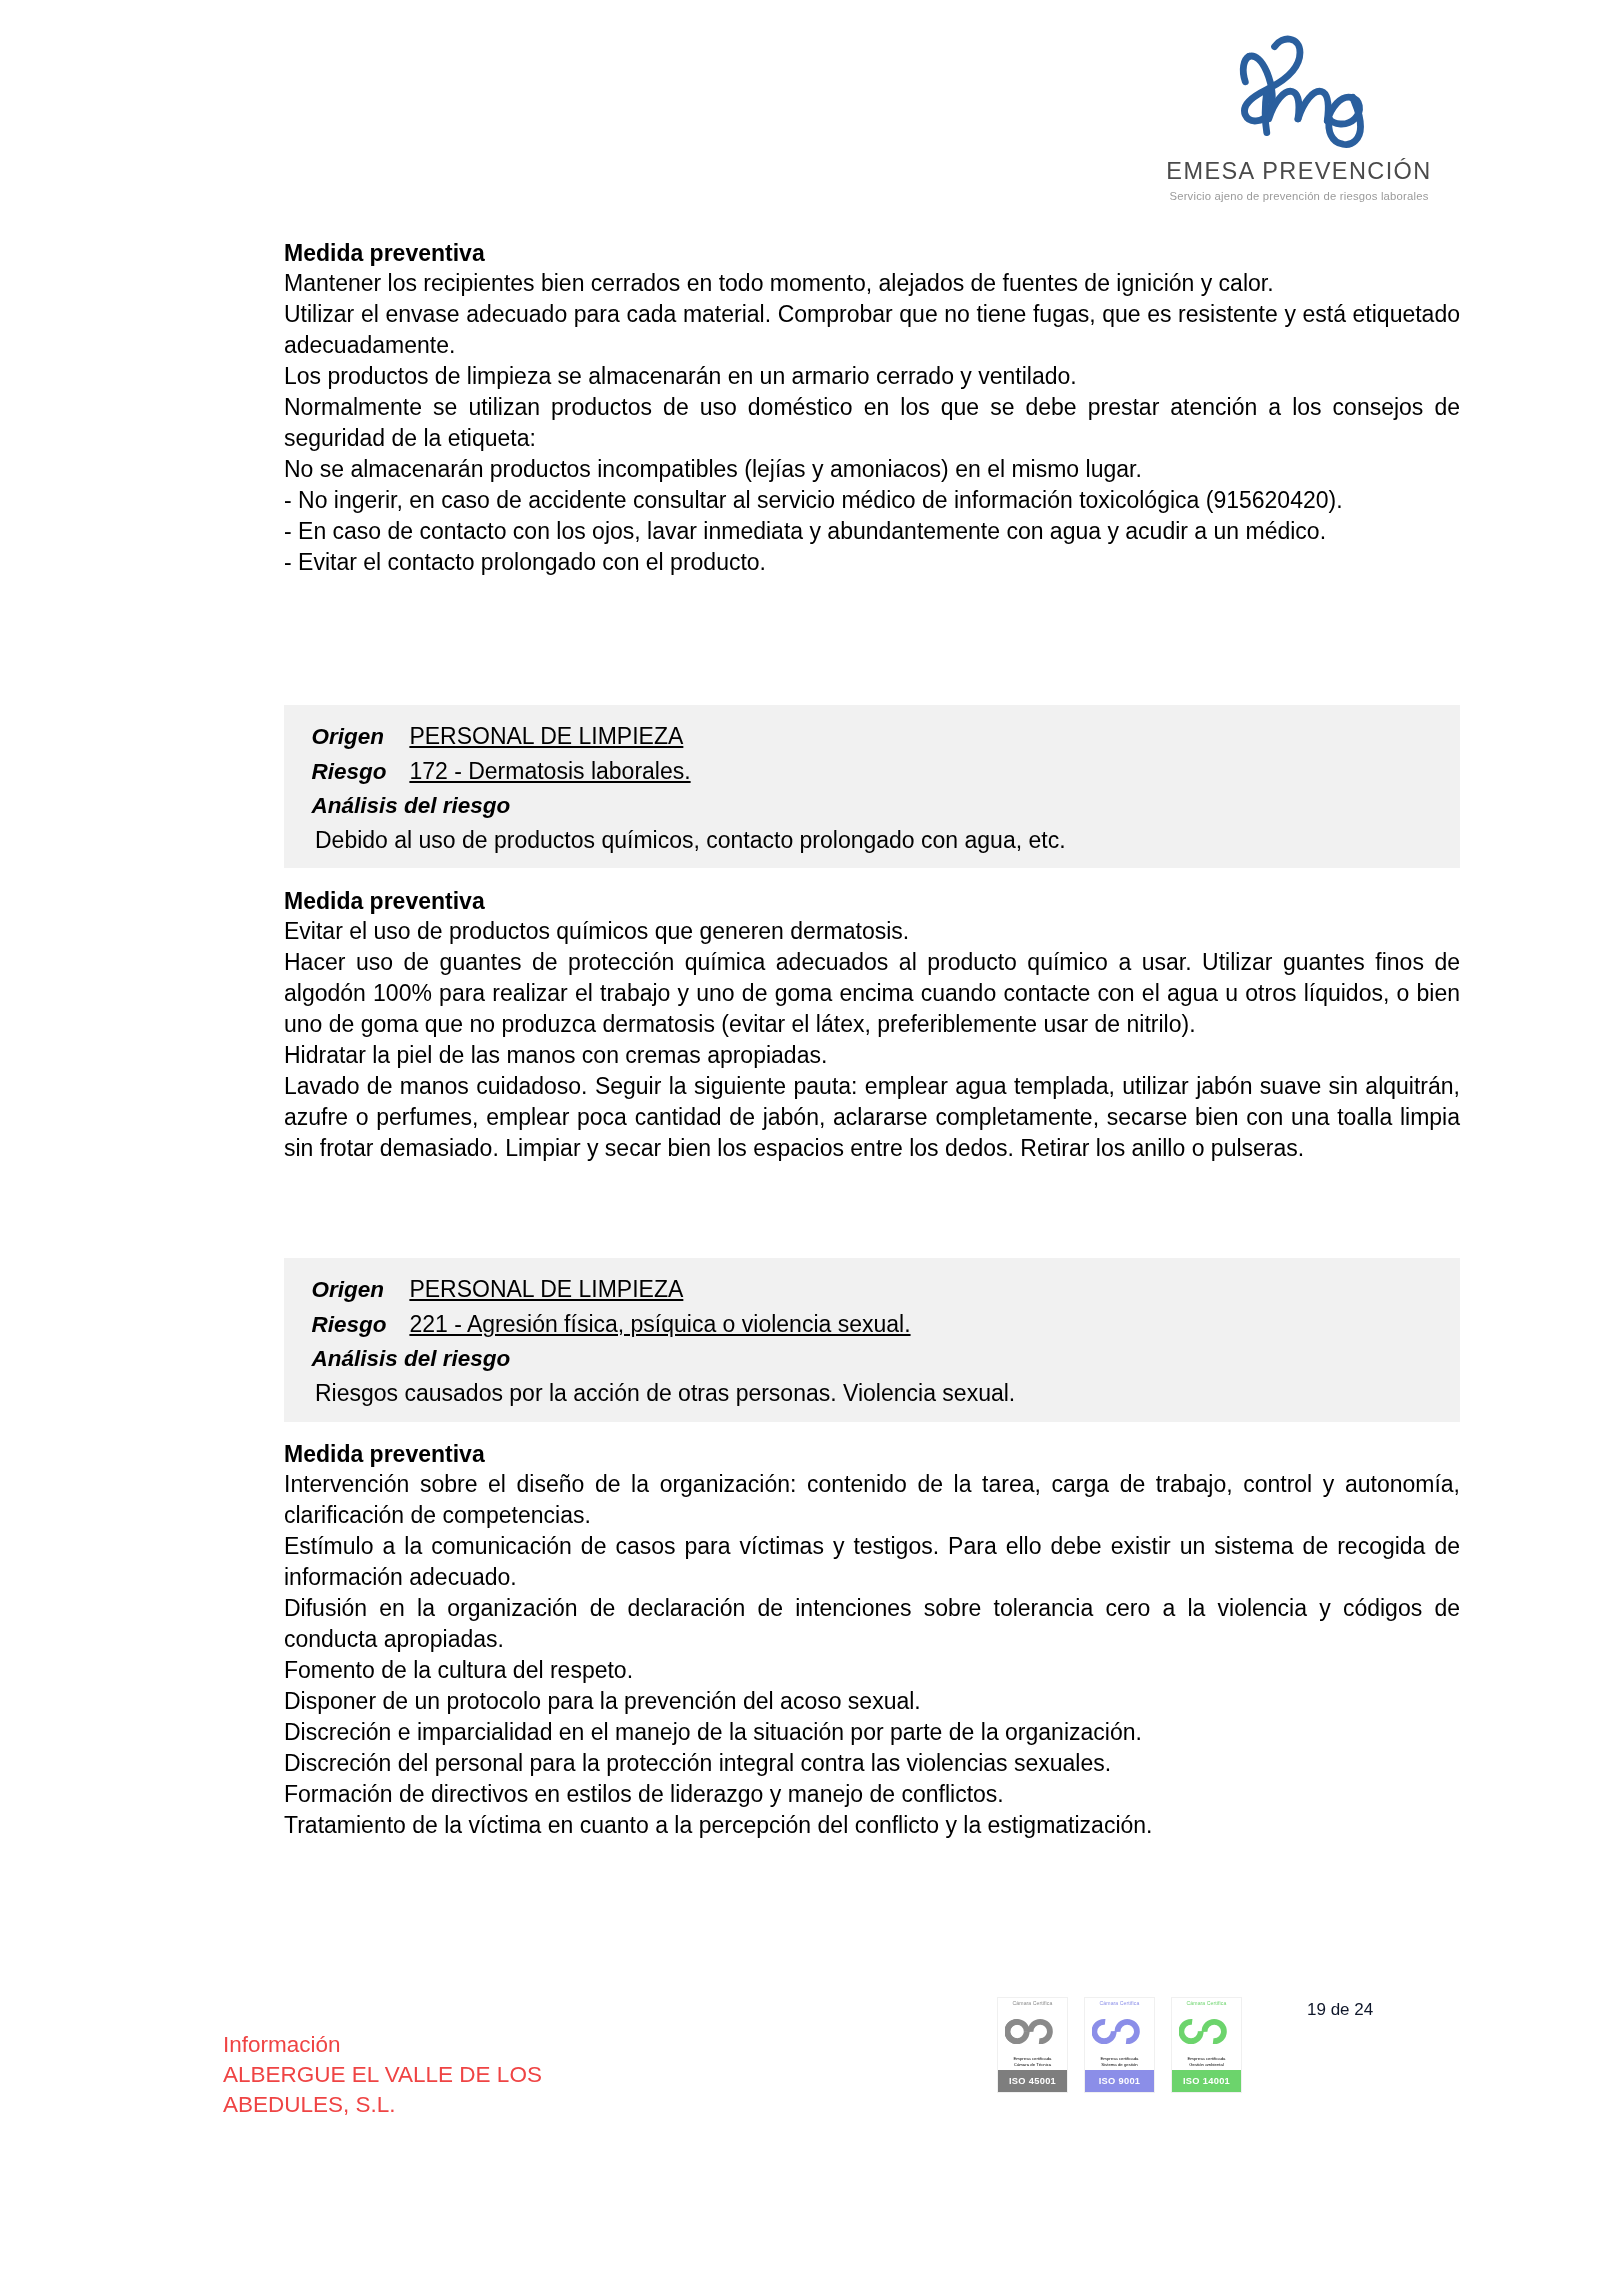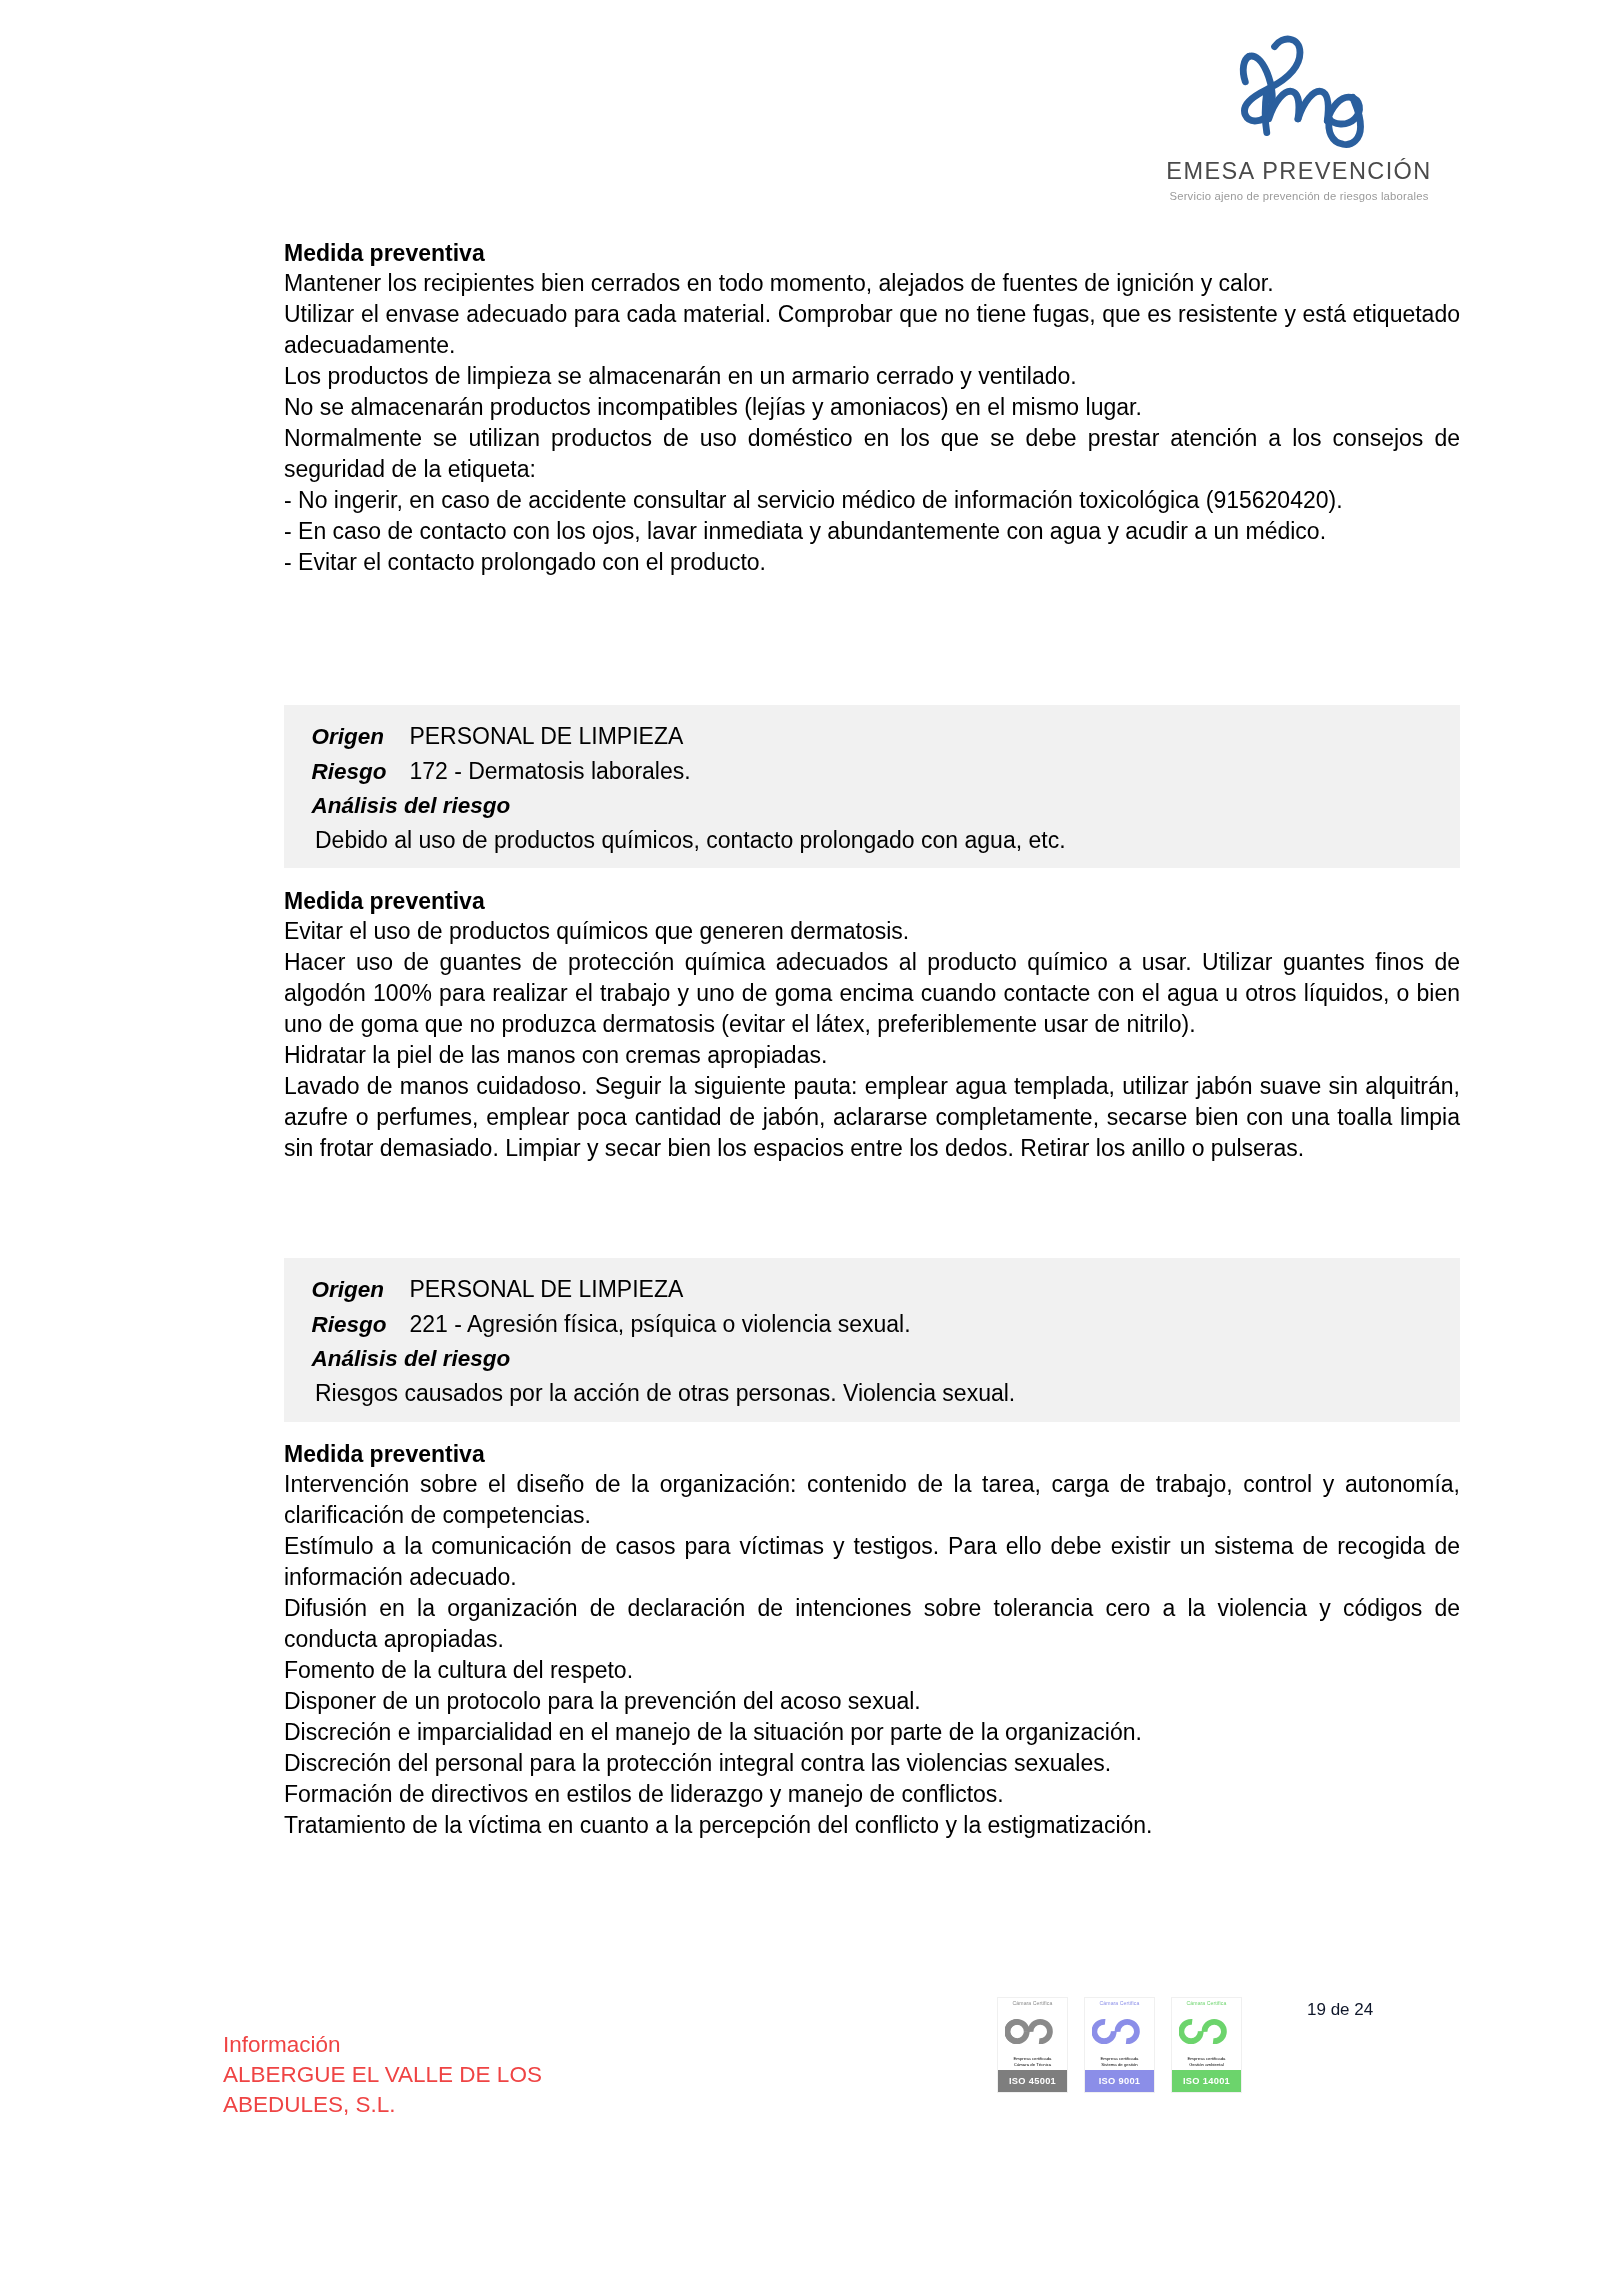--- a/index.html
+++ b/index.html
@@ -102,20 +102,21 @@
     font-size: 22.5px;
     font-weight: bold;
     font-style: italic;
     width: 98px;
     flex: 0 0 98px;
   }
   .risk-value {
     font-size: 23px;
     font-style: normal;
     font-weight: normal;
+    text-decoration: underline;
   }
   .risk-section-title {
     font-size: 22.5px;
     font-weight: bold;
     font-style: italic;
     padding: 0 0 0 27.4px;
     line-height: 34px;
   }
   .risk-analysis {
     font-size: 23px;
@@ -223,22 +224,22 @@
     </div>
   </div>
 
   <div class="content">
 
     <div>
       <div class="measure-title">Medida preventiva</div>
       <p class="para nojustify">Mantener los recipientes bien cerrados en todo momento, alejados de fuentes de ignición y calor.</p>
       <p class="para">Utilizar el envase adecuado para cada material. Comprobar que no tiene fugas, que es resistente y está etiquetado adecuadamente.</p>
       <p class="para nojustify">Los productos de limpieza se almacenarán en un armario cerrado y ventilado.</p>
+      <p class="para">Normalmente se utilizan productos de uso doméstico en los que se debe prestar atención a los consejos de seguridad de la etiqueta:</p>
       <p class="para nojustify">No se almacenarán productos incompatibles (lejías y amoniacos) en el mismo lugar.</p>
-      <p class="para">Normalmente se utilizan productos de uso doméstico en los que se debe prestar atención a los consejos de seguridad de la etiqueta:</p>
       <p class="para nojustify">- No ingerir, en caso de accidente consultar al servicio médico de información toxicológica (915620420).</p>
       <p class="para nojustify">- En caso de contacto con los ojos, lavar inmediata y abundantemente con agua y acudir a un médico.</p>
       <p class="para nojustify">- Evitar el contacto prolongado con el producto.</p>
     </div>
 
     <div class="gap-lg"></div>
 
     <div class="risk-box">
       <div class="risk-row">
         <span class="risk-label">Origen</span>

